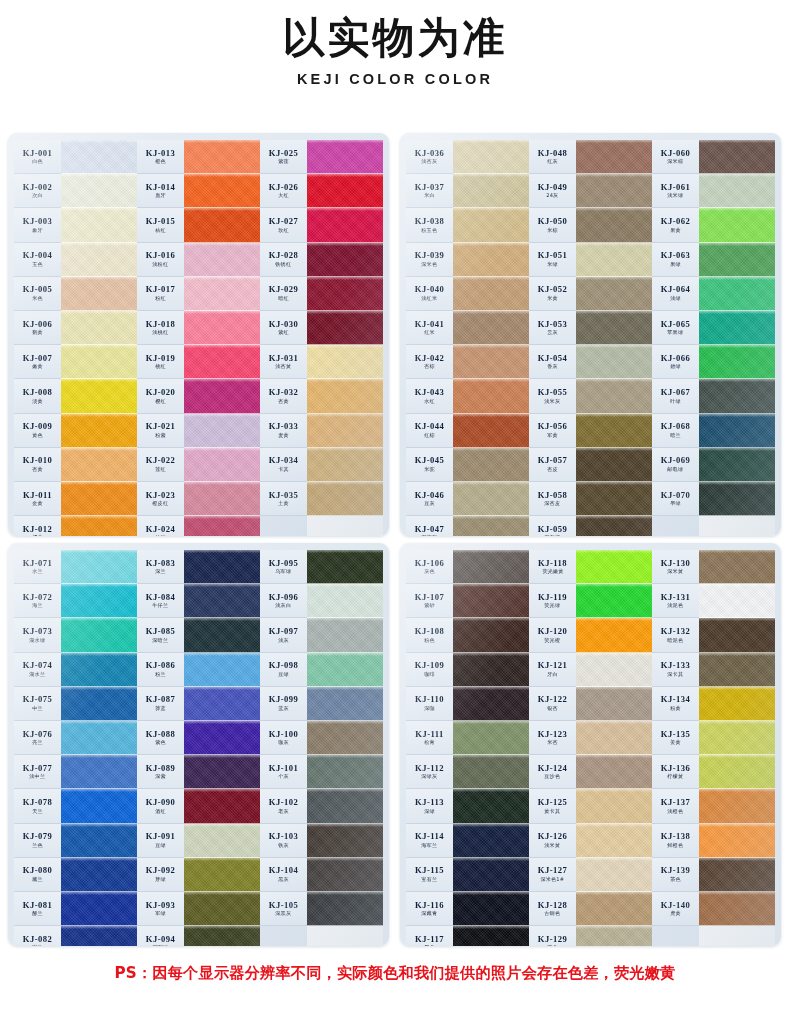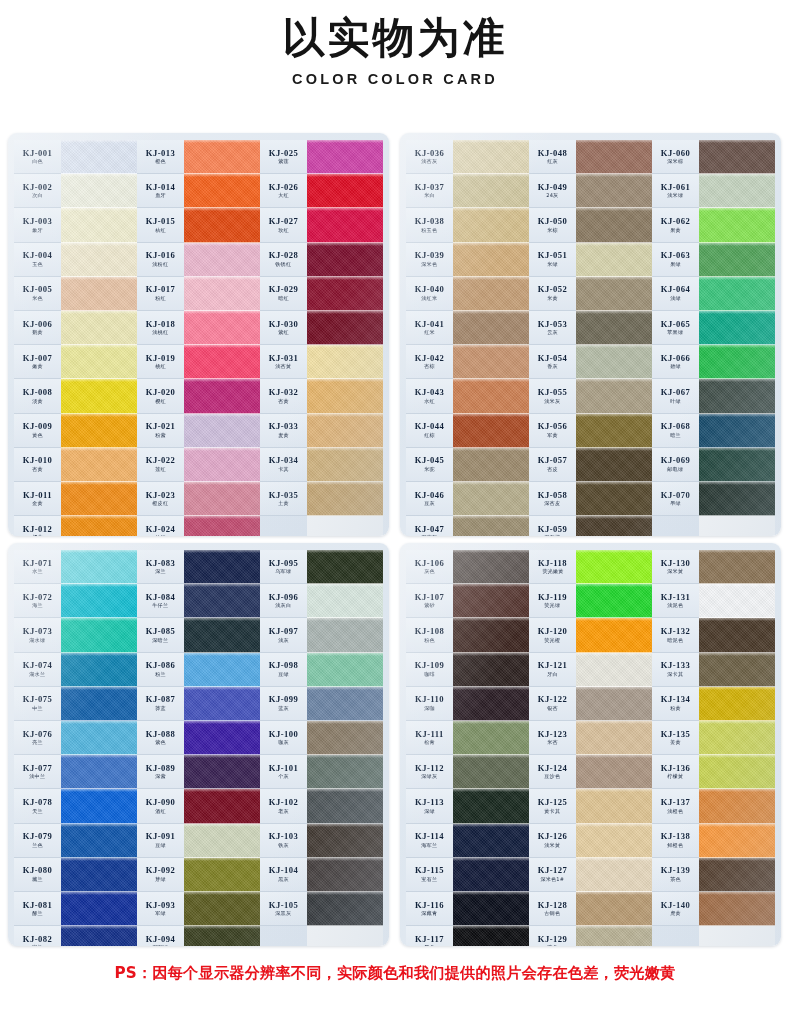--- a/index.html
+++ b/index.html
@@ -145,21 +145,21 @@
     white-space: nowrap;
   }
 </style>
 </head>
 <body>
 
 <div id="page">
 
   <div class="header">
     <div class="title-cn">以实物为准</div>
-    <div class="title-en">COLOR COLOR CARD</div>
+    <div class="title-en">KEJI COLOR COLOR</div>
   </div>
 
   <div class="grid">
       <div class="panel">
         <div class="colpair">
           <div class="labels">
             <div class="lbl">
               <span class="code">KJ-001</span>
               <span class="cn">白色</span>
             </div>

